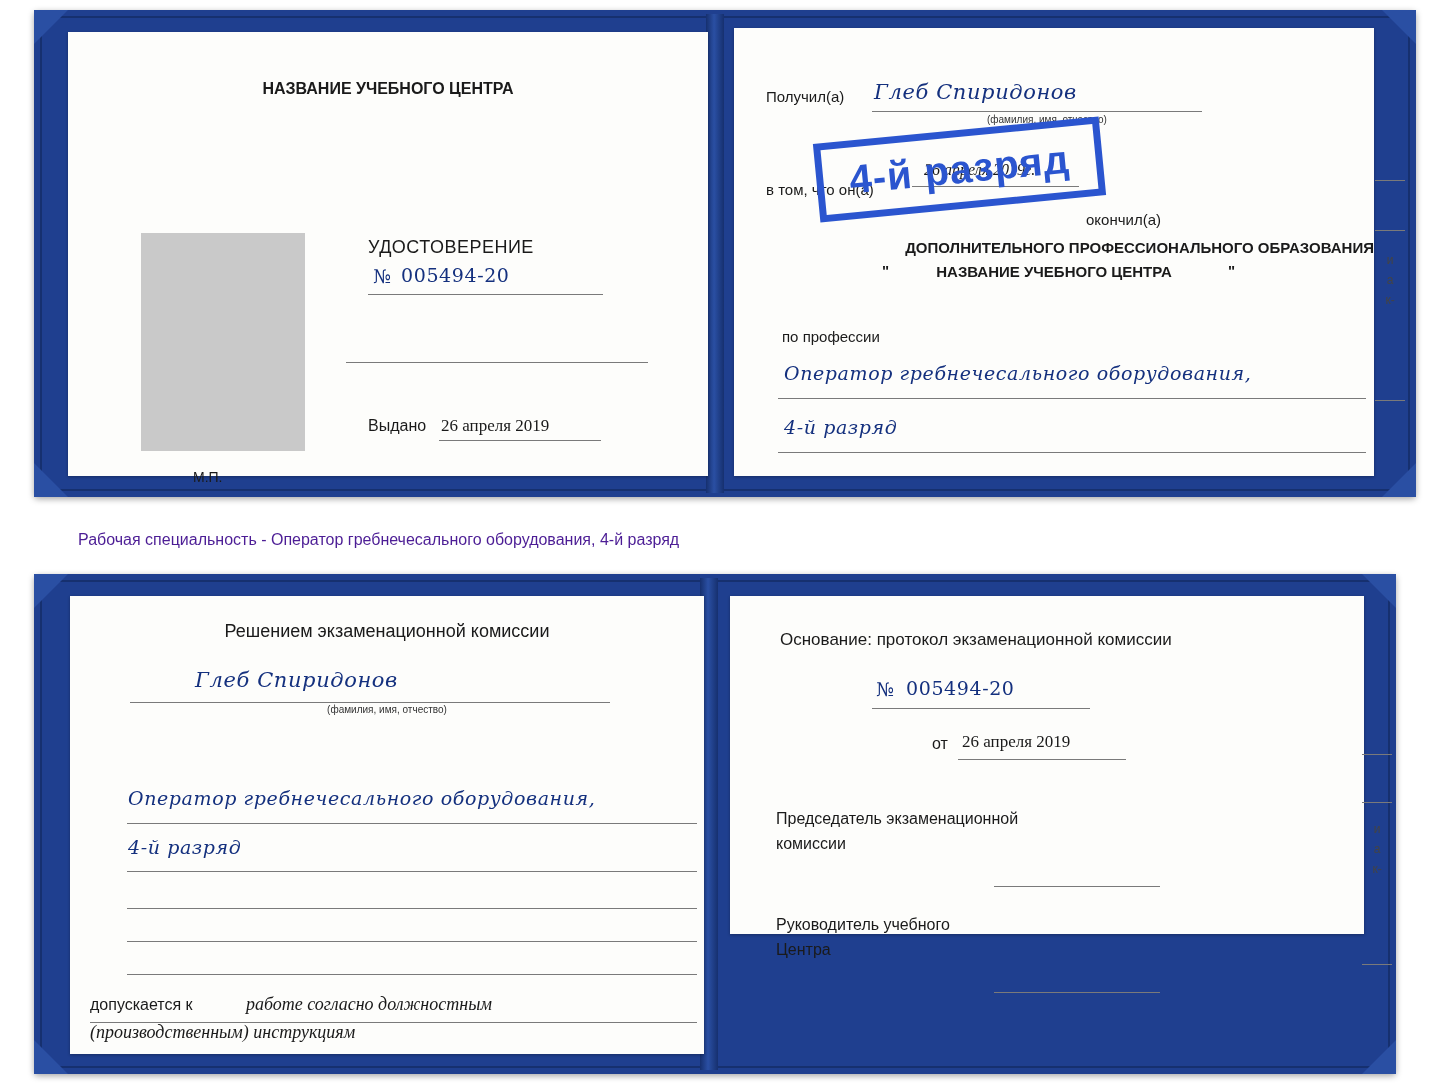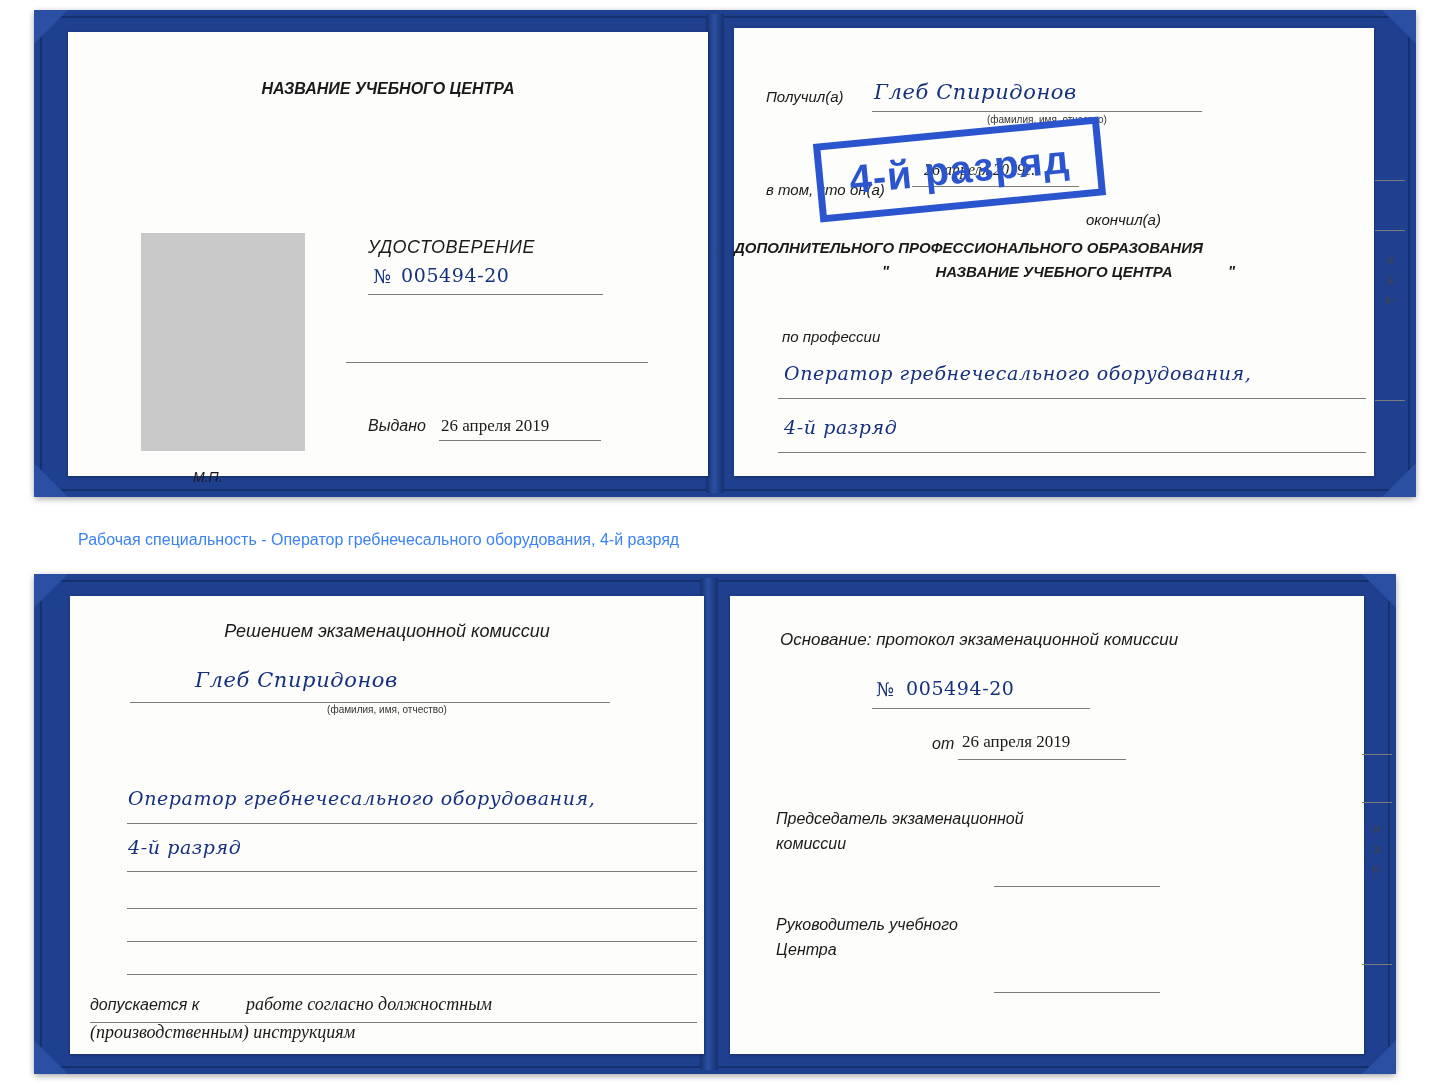--- a/index.html
+++ b/index.html
@@ -56,21 +56,20 @@
     position: absolute;
     width: 34px; height: 34px;
     background: #2a4fa3;
   }
 
   
   .printed {
     font-family: "Liberation Sans", sans-serif;
     color: #1a1a1a;
     font-size: 15px;
-    font-style: italic;
   }
   .printed.b { font-weight: bold; }
   .small { font-size: 10px; color: #333; }
   .hand {
     font-family: "DejaVu Serif", serif;
     font-style: italic;
     color: #14307e;
     font-size: 19px;
     letter-spacing: 0.6px;
   }
@@ -102,21 +101,21 @@
     letter-spacing: 1px;
     white-space: nowrap;
   }
 
   
   .caption {
     position: absolute;
     left: 78px;
     top: 531px;
     font-size: 16px;
-    color: #3b82f6;
+    color: #4c1d95;
   }
 
   
   .edge-text {
     position: absolute;
     font-size: 12px;
     color: #444;
     line-height: 20px;
     text-align: center;
   }
@@ -157,21 +156,21 @@
     <div class="printed" style="position:absolute; left:32px; top:60px;">Получил(а)</div>
     <div class="hand" style="position:absolute; left:140px; top:52px; font-size:21px;">Глеб Спиридонов</div>
     <div class="line" style="left:138px; top:83px; width:330px;"></div>
     <div class="small" style="position:absolute; left:253px; top:86px;">(фамилия, имя, отчество)</div>
 
     <div class="printed" style="position:absolute; left:32px; top:153px;">в том, что он(а)</div>
     <div class="typed" style="position:absolute; left:190px; top:133px; font-style:italic;">26 апреля 2019г.</div>
     <div class="line" style="left:178px; top:158px; width:167px;"></div>
     <div class="printed" style="position:absolute; left:352px; top:135px;margin-top:48px;">окончил(а)</div>
 
-    <div class="printed b" style="position:absolute; left:0; width:100%; text-align:left; top:211px; font-size:15px;">ДОПОЛНИТЕЛЬНОГО ПРОФЕССИОНАЛЬНОГО ОБРАЗОВАНИЯ</div>
+    <div class="printed b" style="position:absolute; left:0; width:100%; text-align:right; top:211px; font-size:15px;">ДОПОЛНИТЕЛЬНОГО ПРОФЕССИОНАЛЬНОГО ОБРАЗОВАНИЯ</div>
     <div class="printed b" style="position:absolute; left:148px; top:234px; font-size:15px;">"</div>
     <div class="printed b" style="position:absolute; left:0; width:100%; text-align:center; top:235px; font-size:15px;">НАЗВАНИЕ УЧЕБНОГО ЦЕНТРА</div>
     <div class="printed b" style="position:absolute; left:494px; top:234px; font-size:15px;">"</div>
 
     <div class="printed" style="position:absolute; left:48px; top:300px;">по профессии</div>
 
     <div class="hand" style="position:absolute; left:50px; top:334px; font-size:19px;">Оператор гребнечесального оборудования,</div>
     <div class="line" style="left:44px; top:370px; width:588px;"></div>
 
     <div class="hand" style="position:absolute; left:50px; top:388px; font-size:19px;">4-й разряд</div>
@@ -215,21 +214,21 @@
     <div class="line" style="left:57px; top:312px; width:570px;"></div>
     <div class="line" style="left:57px; top:345px; width:570px;"></div>
     <div class="line" style="left:57px; top:378px; width:570px;"></div>
 
     <div class="printed" style="position:absolute; left:20px; top:400px; font-size:16px;">допускается к</div>
     <div class="typed" style="position:absolute; left:176px; top:398px; font-style:italic; font-size:18px;">работе согласно должностным</div>
     <div class="line" style="left:20px; top:426px; width:607px;"></div>
     <div class="typed" style="position:absolute; left:20px; top:426px; font-style:italic; font-size:18px;">(производственным) инструкциям</div>
   </div>
 
-  <div class="page" style="left:696px; top:22px; width:634px; height:458px;">
+  <div class="page" style="left:696px; top:22px; width:634px; height:338px;">
 
     <div class="printed" style="position:absolute; left:50px; top:34px; font-size:17px;">Основание: протокол экзаменационной комиссии</div>
 
     <div class="hand" style="position:absolute; left:146px; top:82px; font-style:normal;">№</div>
     <div class="hand" style="position:absolute; left:176px; top:81px; font-style:normal;">005494-20</div>
     <div class="line" style="left:142px; top:112px; width:218px;"></div>
 
     <div class="printed" style="position:absolute; left:202px; top:139px; font-size:16px;">от</div>
     <div class="typed" style="position:absolute; left:232px; top:136px; font-size:17px;">26 апреля 2019</div>
     <div class="line" style="left:228px; top:163px; width:168px;"></div>

